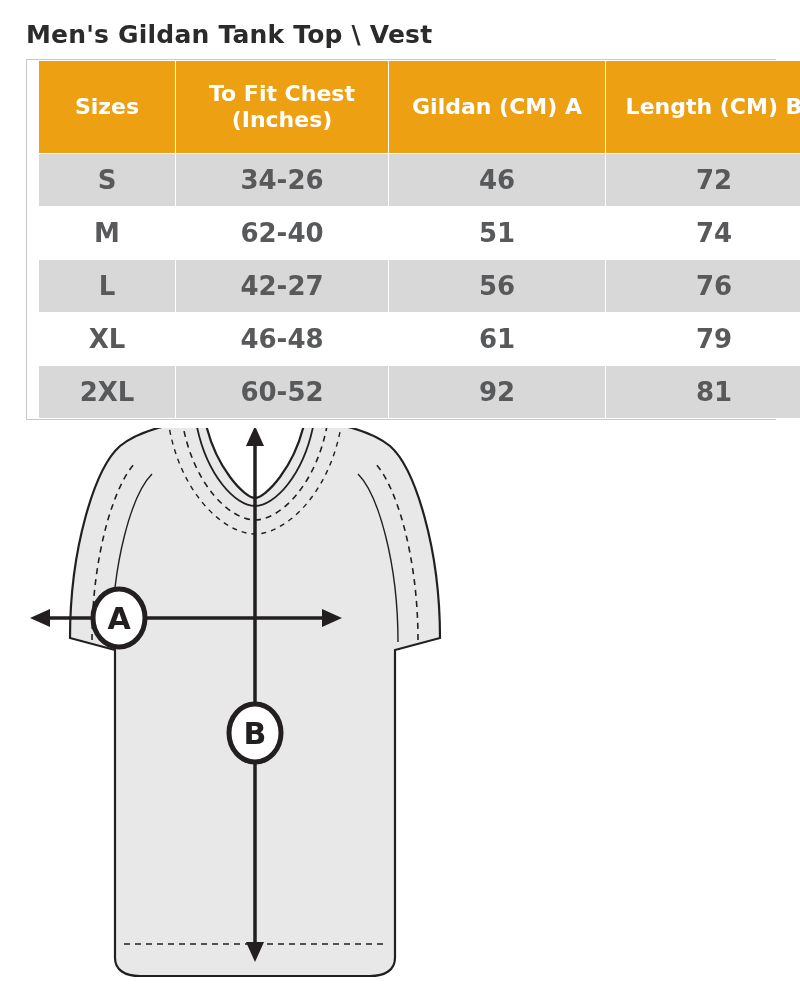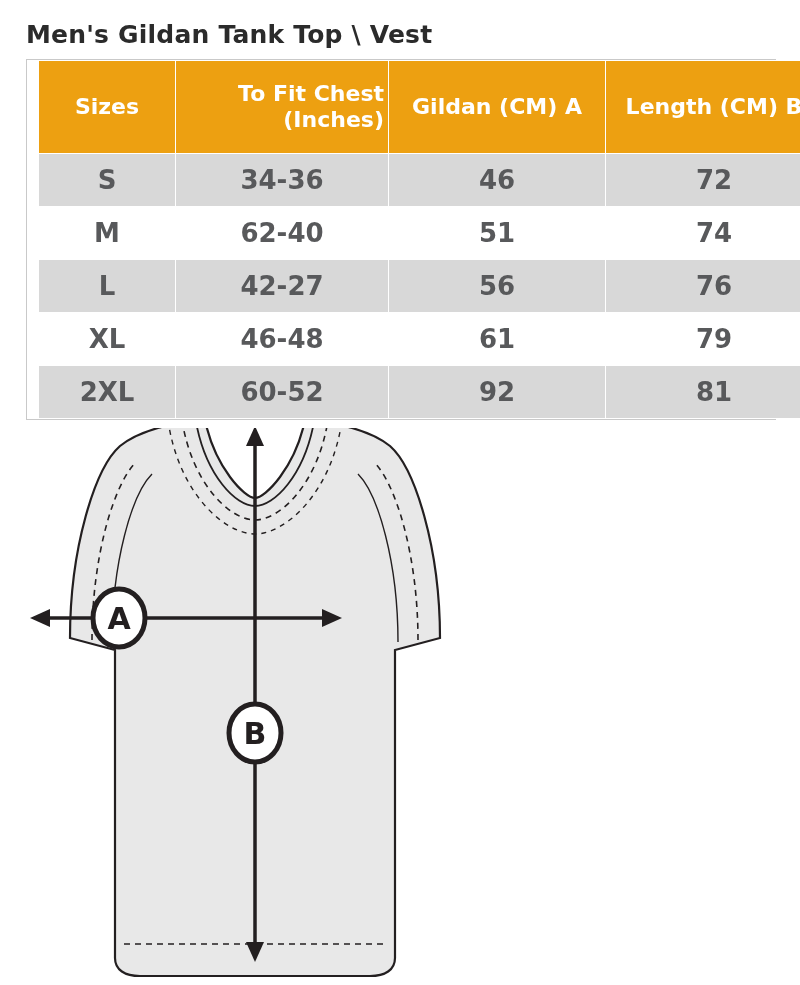--- a/index.html
+++ b/index.html
@@ -39,21 +39,21 @@
     font-size: 22px;
     font-weight: 700;
     text-align: center;
     padding: 12px 4px;
     border: 1px solid #ffffff;
     line-height: 1.18;
     height: 68px;
     vertical-align: middle;
   }
   table.size-table th.col-sizes { width: 128px; }
-  table.size-table th.col-chest { width: 204px; text-align: right; }
+  table.size-table th.col-chest { width: 204px; }
   table.size-table th.col-width { width: 208px; }
   table.size-table th.col-length { width: 208px; }
 
   table.size-table td {
     font-size: 26px;
     font-weight: 700;
     color: #58595b;
     text-align: center;
     padding: 6px 4px;
     border: 1px solid #ffffff;
@@ -93,21 +93,21 @@
         <tr>
           <th class="col-sizes">Sizes</th>
           <th class="col-chest">To Fit Chest (Inches)</th>
           <th class="col-width">Gildan (CM) A</th>
           <th class="col-length">Length  (CM) B</th>
         </tr>
       </thead>
       <tbody>
         <tr class="row-odd">
           <td>S</td>
-          <td>34-36</td>
+          <td>34-26</td>
           <td>46</td>
           <td>72</td>
         </tr>
         <tr class="row-even">
           <td>M</td>
           <td>62-40</td>
           <td>51</td>
           <td>74</td>
         </tr>
         <tr class="row-odd">

